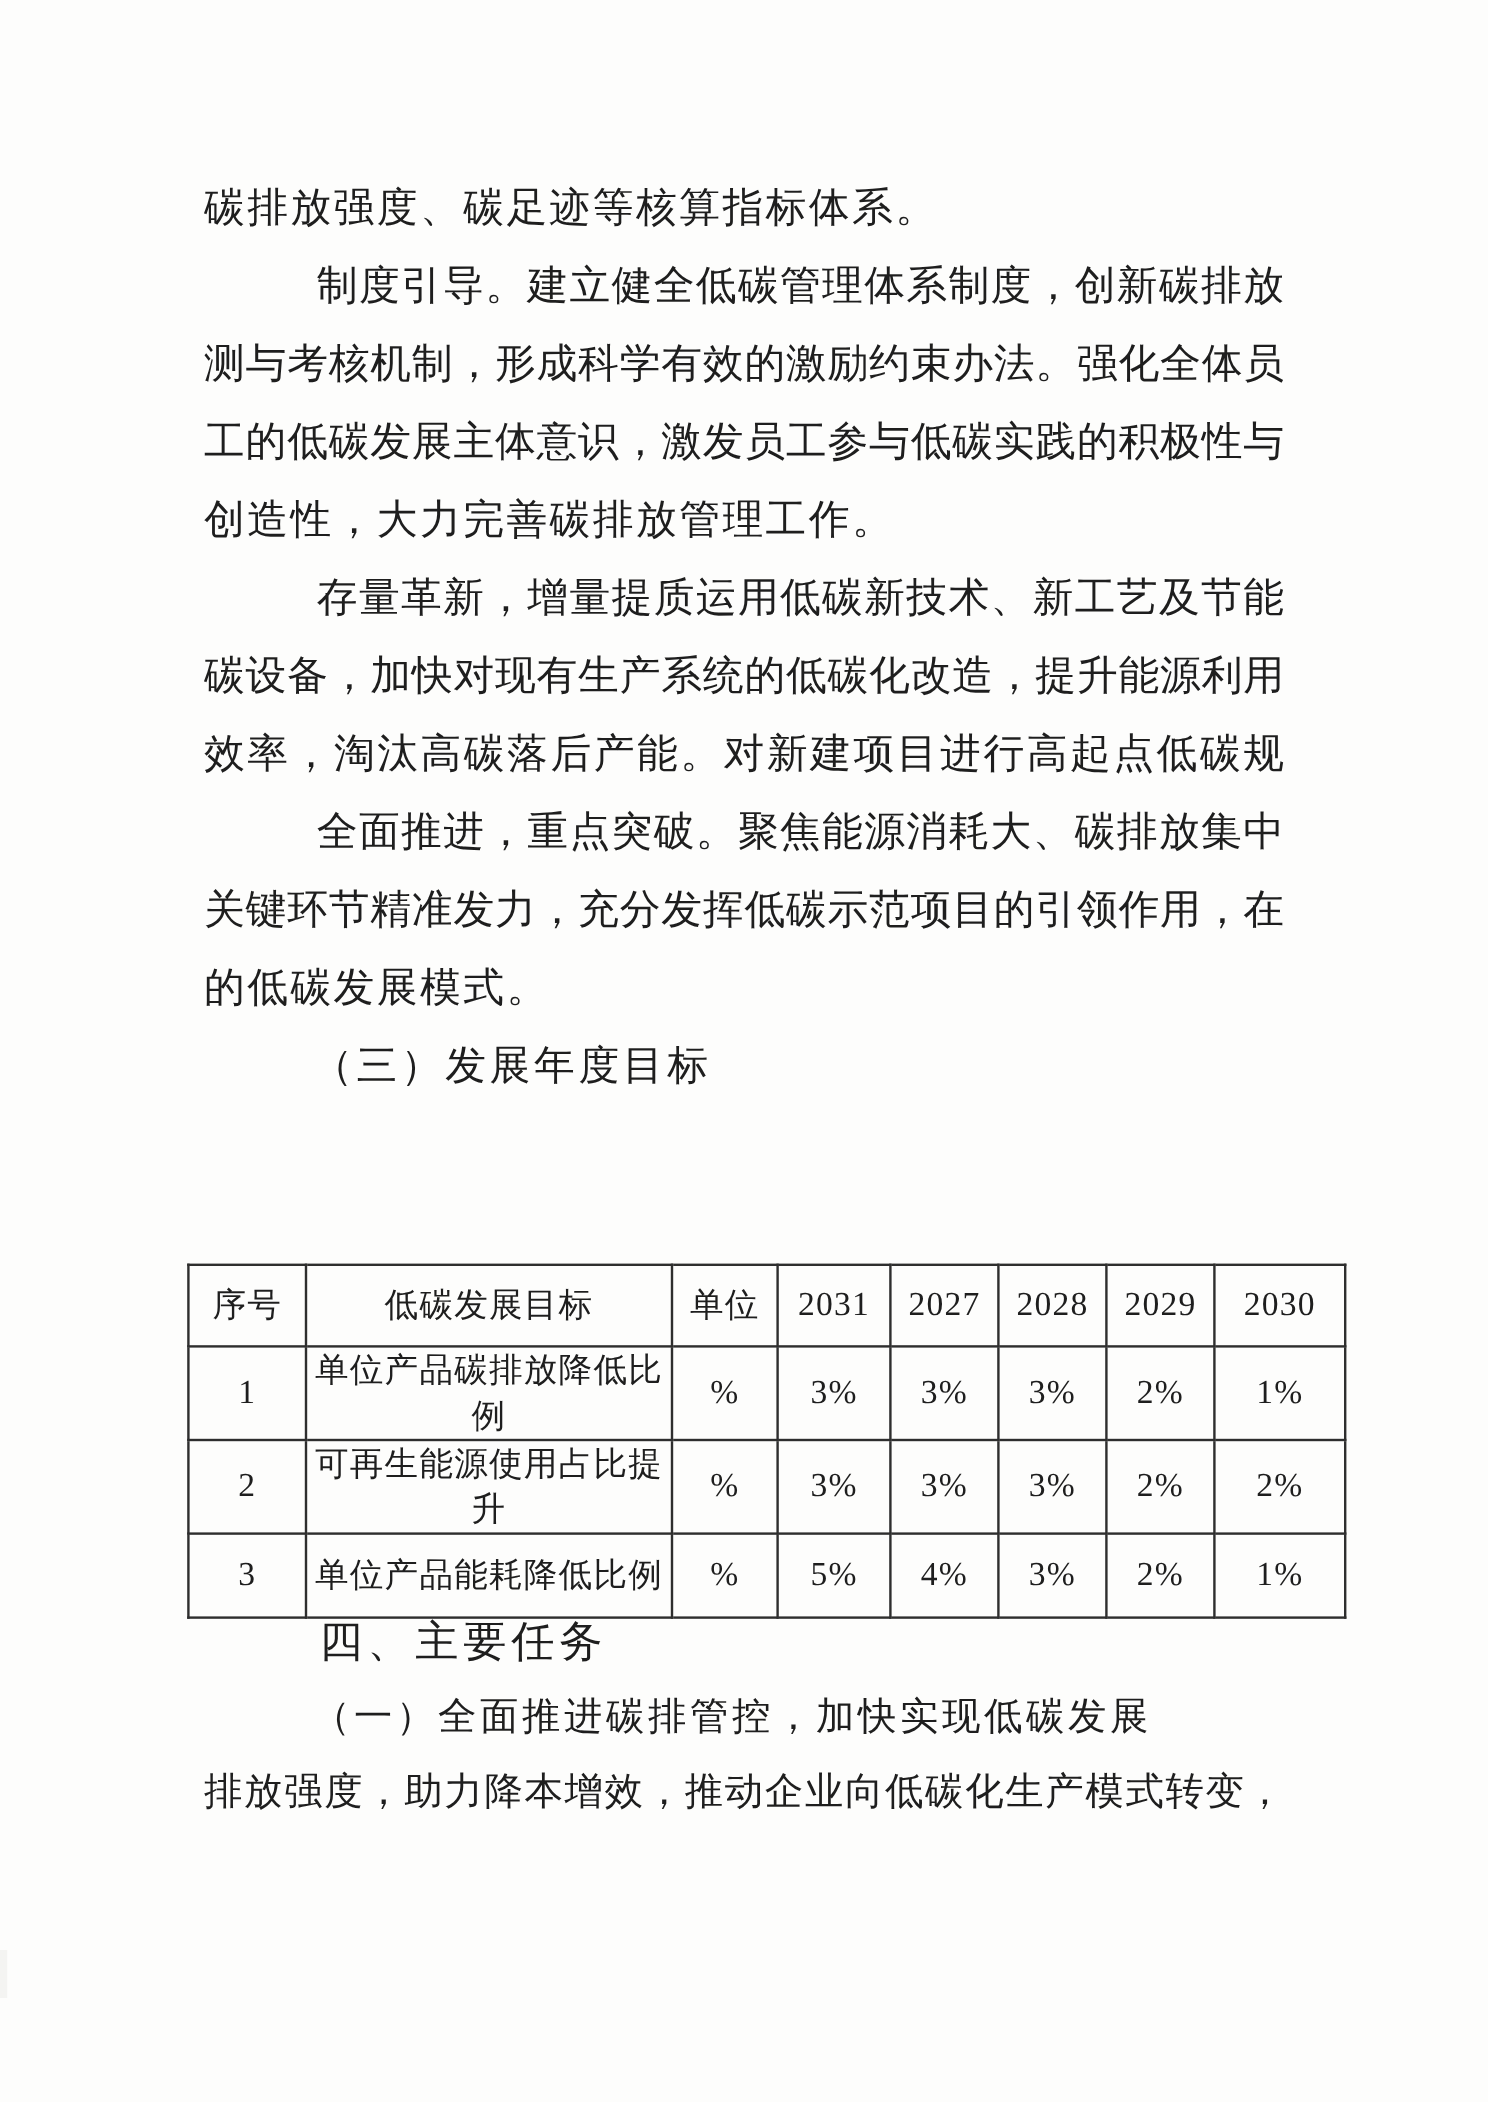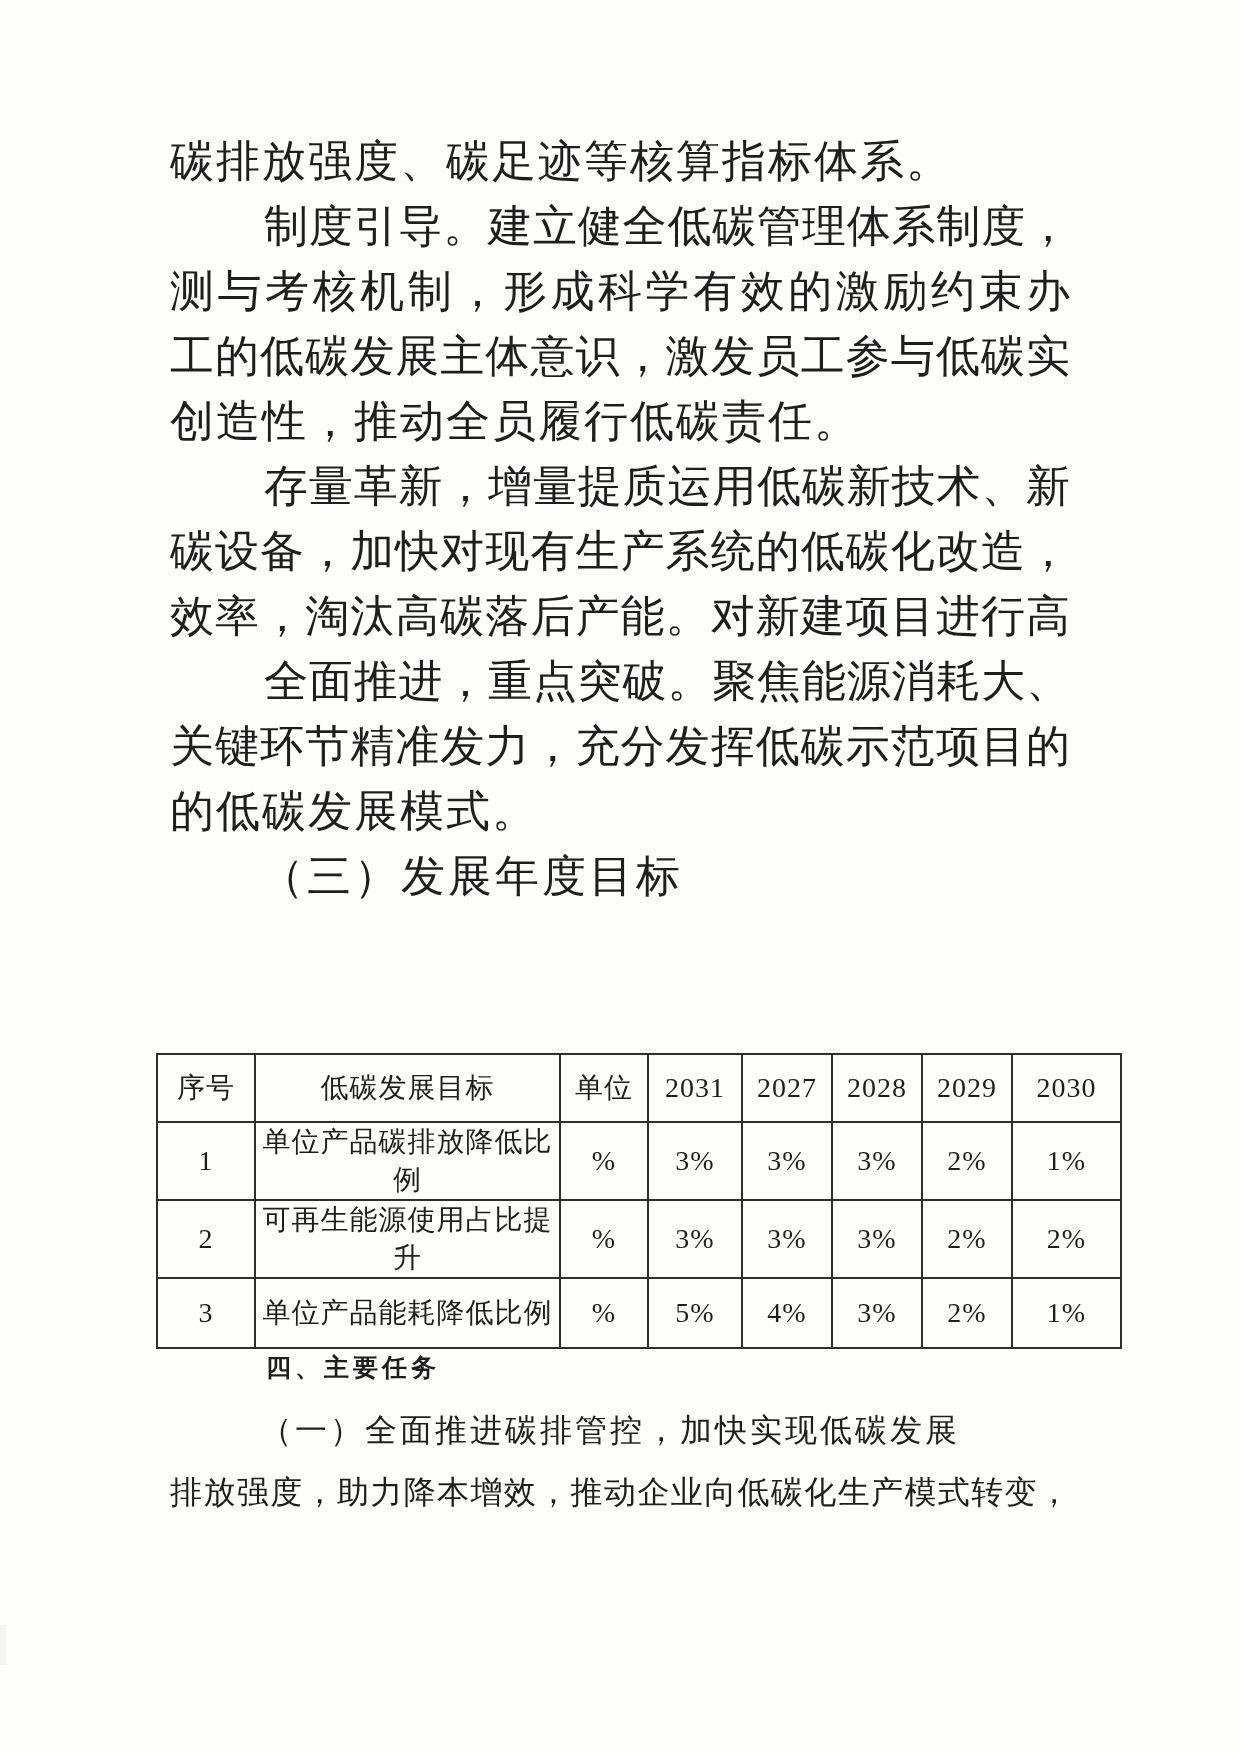--- a/index.html
+++ b/index.html
@@ -7,22 +7,22 @@
     position:relative;
     width:1240px;height:1752px;
     margin:0 auto;
     background:#fdfdfc;
     font-family:"Liberation Serif","DejaVu Serif",serif;
     color:#1e1e1e;
     overflow:hidden;
   }
   
   .text-block{
-    position:absolute;left:170px;top:129px;width:900px;
-    font-size:44px;line-height:65px;
+    position:absolute;left:170px;top:141px;width:900px;
+    font-size:34px;line-height:65px;
   }
   .ln{height:65px;overflow:hidden;letter-spacing:2px;}
   .ln.just{text-align:justify;text-align-last:justify;letter-spacing:0;}
   .ln.ind{text-indent:94px;}
   .ln.h-ind{text-indent:90px;letter-spacing:3px;}
   
   .goals-table{
     position:absolute;left:156px;top:1053px;width:964px;
     border-collapse:collapse;table-layout:fixed;
     font-size:28px;color:#1e1e1e;
@@ -39,35 +39,35 @@
   .goals-table tr.r td{height:68px;}
   
   .text-block2{
     position:absolute;left:170px;top:1337px;width:900px;
     font-size:32px;line-height:62px;
   }
   .ln2{height:62px;overflow:hidden;letter-spacing:2px;}
   .ln2.just{text-align:justify;text-align-last:justify;letter-spacing:0;}
   .ln2.ind{text-indent:94px;}
   .ln2.h-ind{text-indent:90px;letter-spacing:3px;}
-  .ln2.bold-head{font-weight:bold;font-size:25px;text-indent:96px;letter-spacing:4px;}
+  .ln2.bold-head{font-weight:normal;font-size:36px;text-indent:96px;letter-spacing:4px;}
   
   .scan-speck{position:absolute;left:0;top:1625px;width:6px;height:40px;background:#f4f4f2;}
 </style>
 </head>
 <body>
 
 <div class="page">
 
   <div class="text-block">
     <div class="ln">碳排放强度、碳足迹等核算指标体系。</div>
     <div class="ln ind just">制度引导。建立健全低碳管理体系制度，创新碳排放监</div>
     <div class="ln just">测与考核机制，形成科学有效的激励约束办法。强化全体员</div>
     <div class="ln just">工的低碳发展主体意识，激发员工参与低碳实践的积极性与</div>
-    <div class="ln">创造性，推动全员履行低碳责任。</div>
+    <div class="ln">创造性，大力完善碳排放管理工作。</div>
     <div class="ln ind just">存量革新，增量提质运用低碳新技术、新工艺及节能减</div>
     <div class="ln just">碳设备，加快对现有生产系统的低碳化改造，提升能源利用</div>
     <div class="ln just">效率，淘汰高碳落后产能。对新建项目进行高起点低碳规划，</div>
     <div class="ln ind just">全面推进，重点突破。聚焦能源消耗大、碳排放集中的</div>
     <div class="ln just">关键环节精准发力，充分发挥低碳示范项目的引领作用，在</div>
     <div class="ln">的低碳发展模式。</div>
     <div class="ln h-ind">（三）发展年度目标</div>
   </div>
 
   <table class="goals-table">

